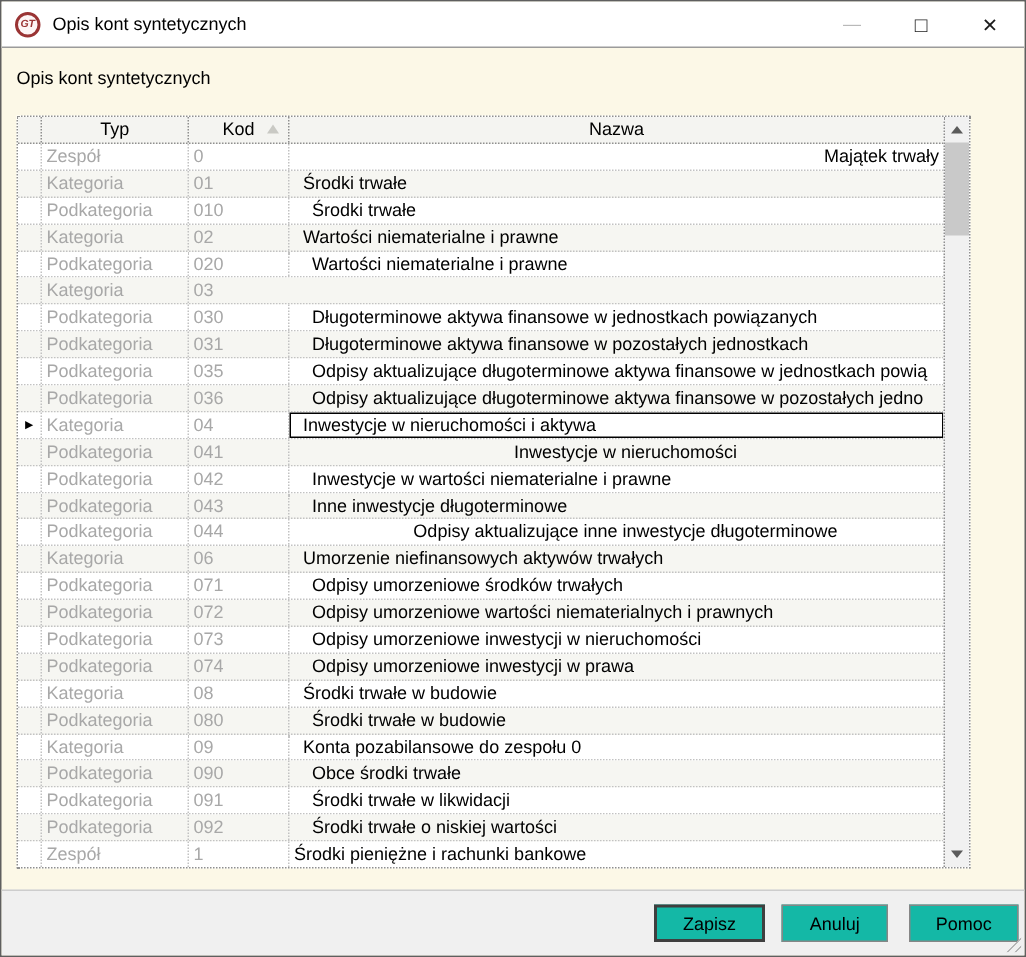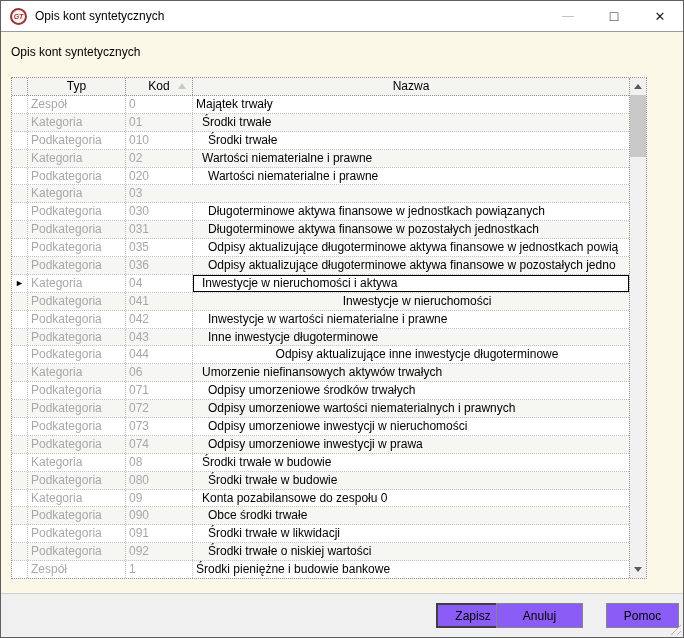--- a/index.html
+++ b/index.html
@@ -105,24 +105,24 @@
   .sb-track { flex:1 1 auto; }
   
   .bottombar {
     position:absolute; left:0; right:0; bottom:0; height:44px;
     background:#f0f0f0; border-top:1px solid #cdcdcd;
   }
   .btn {
     position:absolute; top:9px; height:25px;
     display:flex; align-items:center; justify-content:center;
     font-size:12px; color:#000;
-    background:#8b5cf6; border:1px solid #868686;
+    background:#14b8a6; border:1px solid #868686;
   }
   .btn.save   { width:74px; right:173px; border:2px solid #3f3f3f; }
-  .btn.cancel { width:87px; right:100px; }
+  .btn.cancel { width:71px; right:91px; }
   .btn.help   { width:73px; right:4px; }
   .resize-grip {
     position:absolute; right:2px; bottom:2px; width:13px; height:13px;
     background:repeating-linear-gradient(135deg, transparent 0 3px, #b5b5b5 3px 4px);
     clip-path:polygon(100% 0, 100% 100%, 0 100%);
   }
 </style>
 </head>
 <body>
 
@@ -157,21 +157,21 @@
         </div>
         <div class="hcell c-nazwa">Nazwa</div>
       </div>
       <div class="rows">
           <div class="row">
     <div class="cell c-ind">
       <span class="marker"></span>
     </div>
     <div class="cell c-typ">Zespół</div>
     <div class="cell c-kod">0</div>
-    <div class="cell c-nazwa" style="padding-left: 3px;">Majątek trwały</div>
+    <div class="cell c-nazwa" style="padding-left: 3px; text-align: right;">Majątek trwały</div>
   </div>
           <div class="row alt">
     <div class="cell c-ind">
       <span class="marker"></span>
     </div>
     <div class="cell c-typ">Kategoria</div>
     <div class="cell c-kod">01</div>
     <div class="cell c-nazwa" style="padding-left: 9px;">Środki trwałe</div>
   </div>
           <div class="row">
@@ -364,21 +364,21 @@
     <div class="cell c-typ">Podkategoria</div>
     <div class="cell c-kod">092</div>
     <div class="cell c-nazwa" style="padding-left: 15px;">Środki trwałe o niskiej wartości</div>
   </div>
           <div class="row">
     <div class="cell c-ind">
       <span class="marker"></span>
     </div>
     <div class="cell c-typ">Zespół</div>
     <div class="cell c-kod">1</div>
-    <div class="cell c-nazwa" style="padding-left: 3px;">Środki pieniężne i budowie bankowe</div>
+    <div class="cell c-nazwa" style="padding-left: 3px;">Środki pieniężne i rachunki bankowe</div>
   </div>
         </div>
     </div>
     <div class="vscroll">
       <div class="sb-btn">
         <span class="sb-arrow-up"></span>
       </div>
       <div class="sb-thumb"></div>
       <div class="sb-track"></div>
       <div class="sb-btn">

